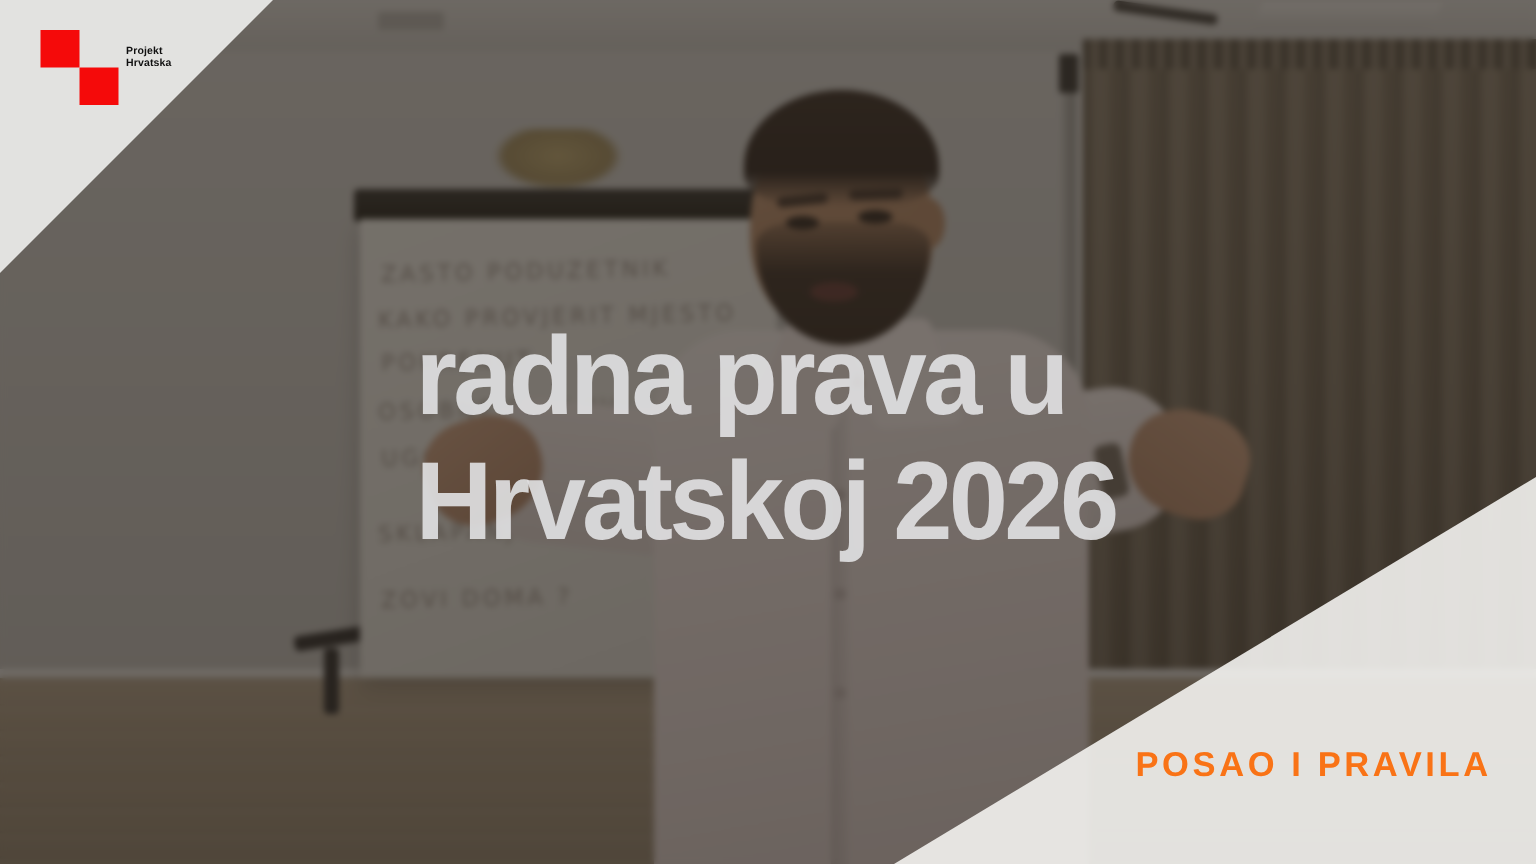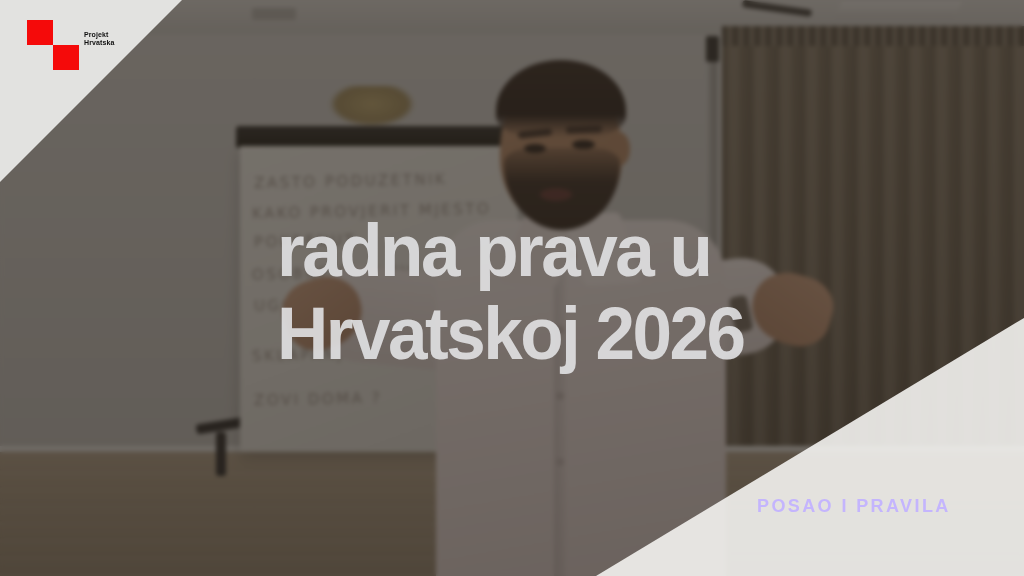--- a/index.html
+++ b/index.html
@@ -262,23 +262,23 @@
     transform:scaleX(0.96);
     transform-origin:left top;
     white-space:pre-line;
   }
 
   
   .kicker {
     position:absolute; left:757px; top:496px;
     font-family:"Liberation Sans", sans-serif;
     font-weight:bold;
-    font-size:18px;
+    font-size:23px;
     letter-spacing:2.4px;
-    color:#c4b5fd;
+    color:#f97316;
     white-space:nowrap;
   }
 </style>
 </head>
 <body>
 
 <div id="slide">
 
   <div class="photo">
     <div class="wall"></div>

